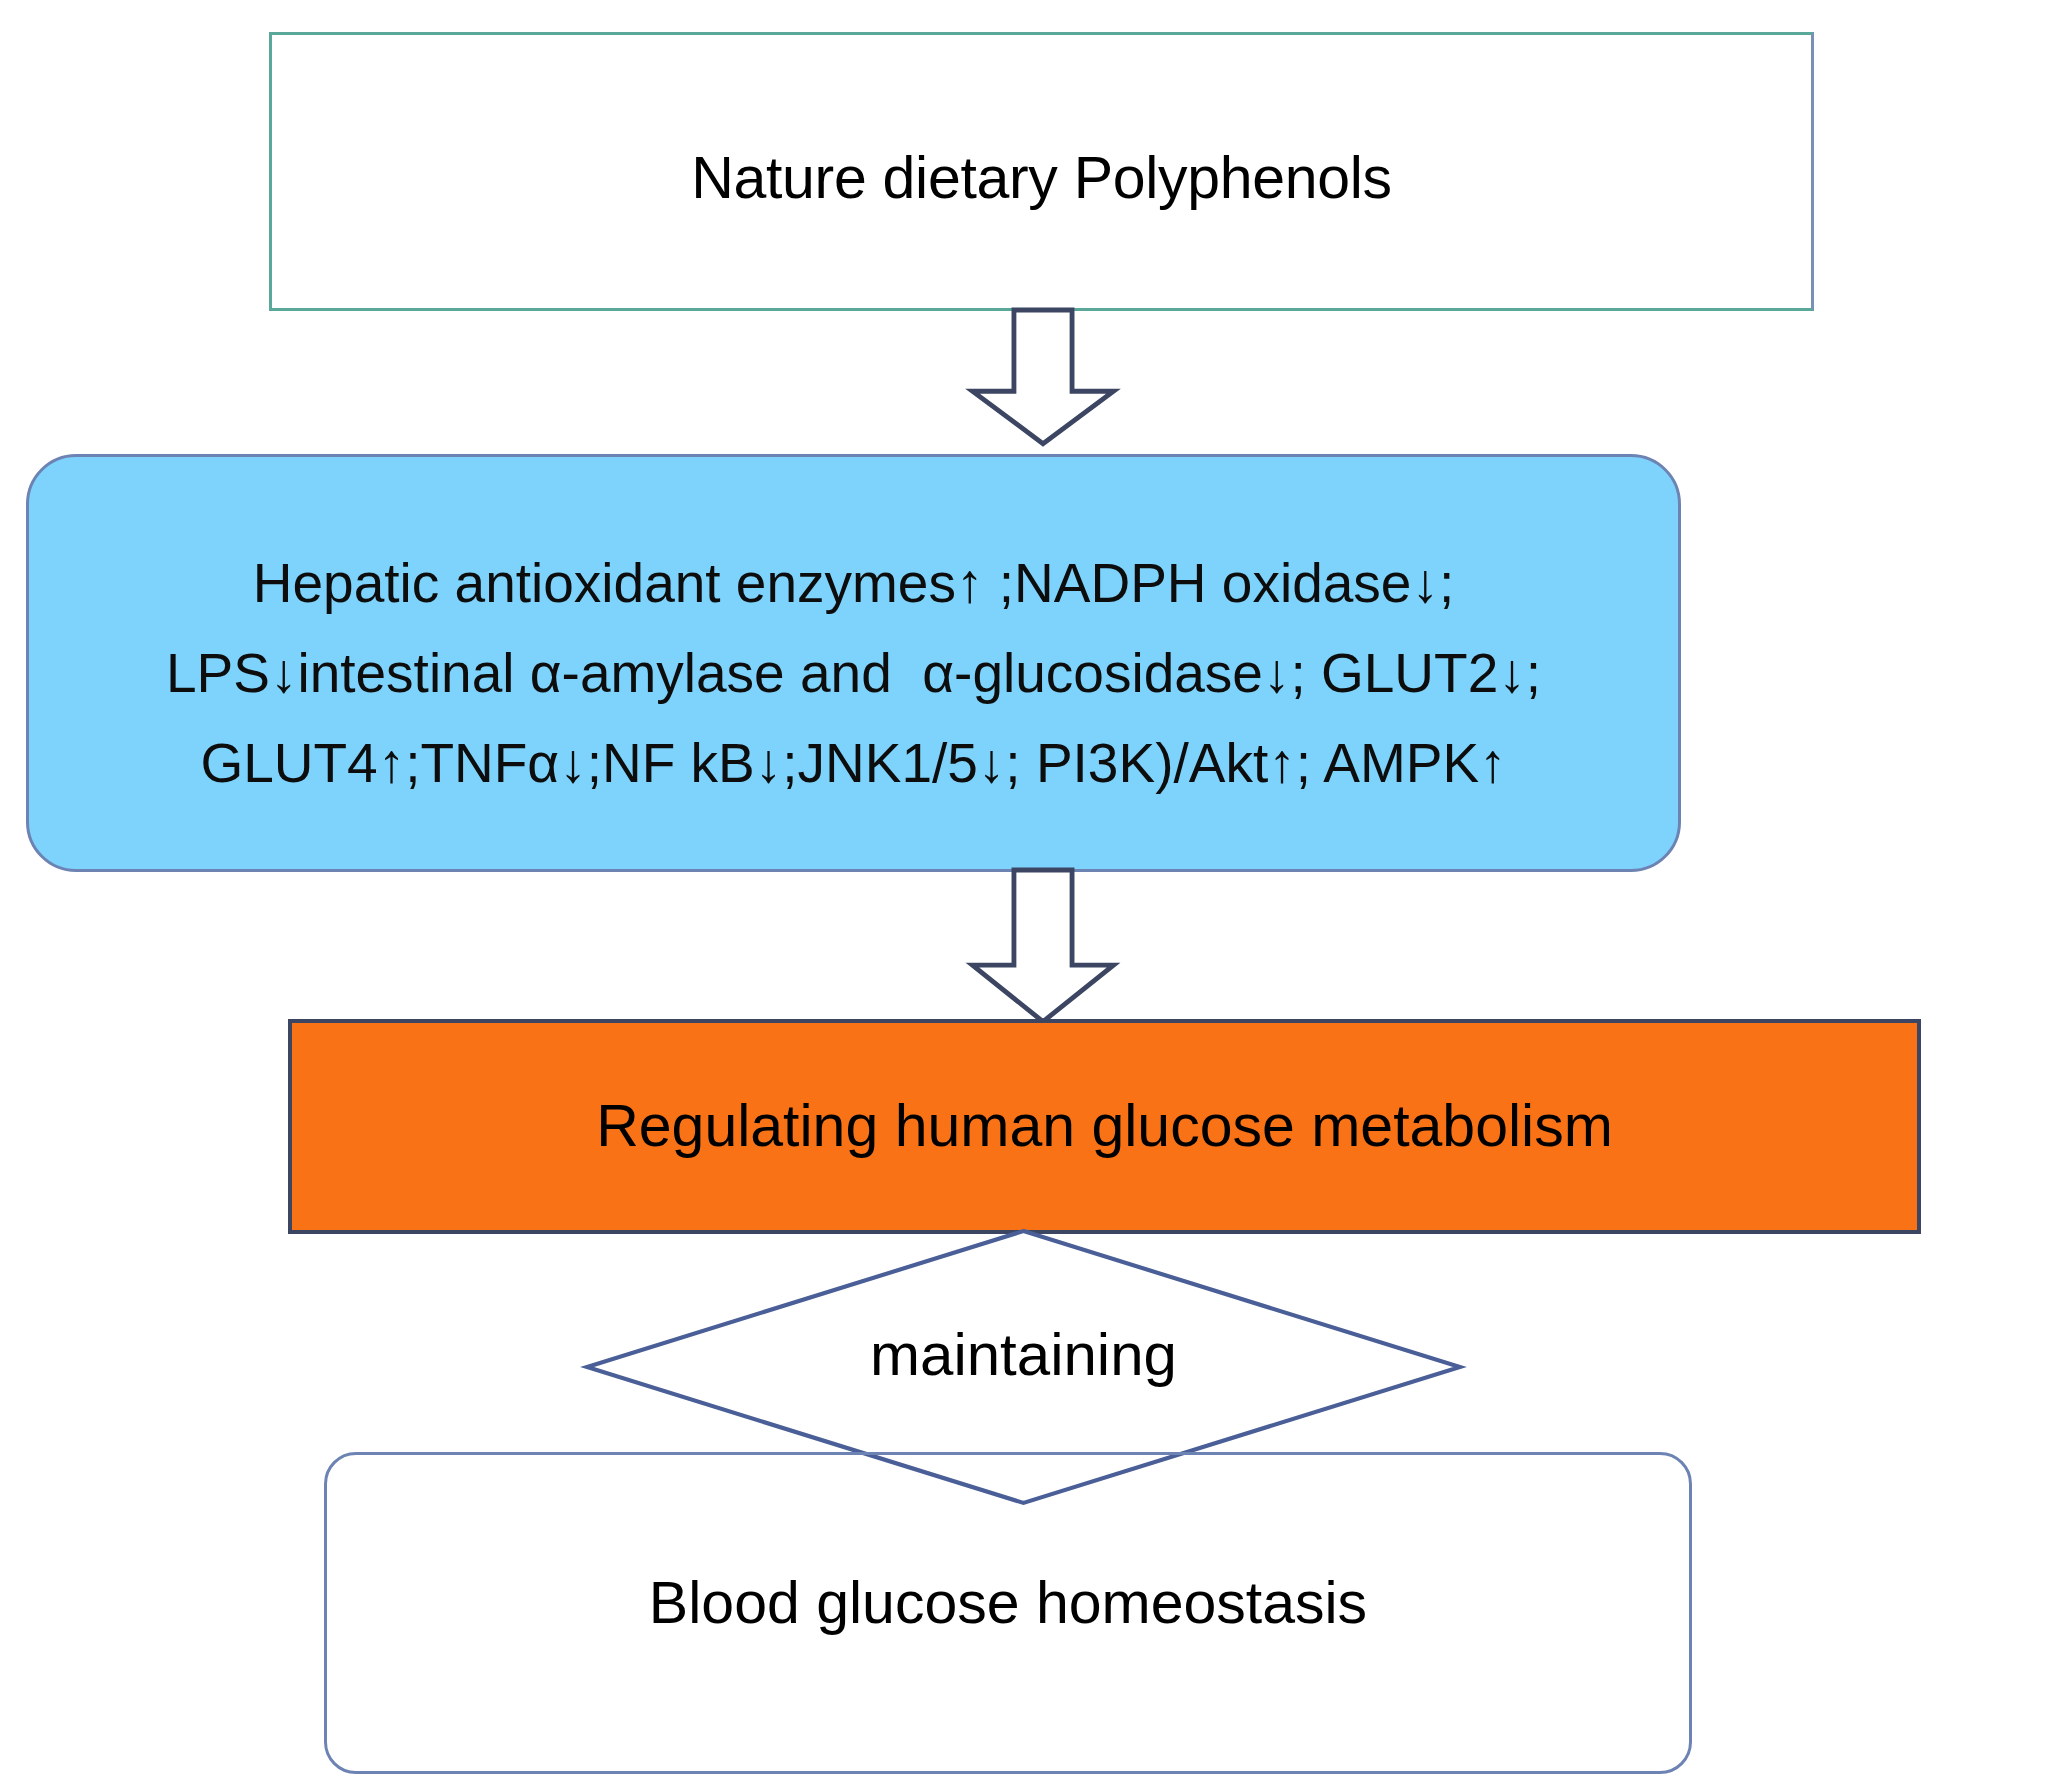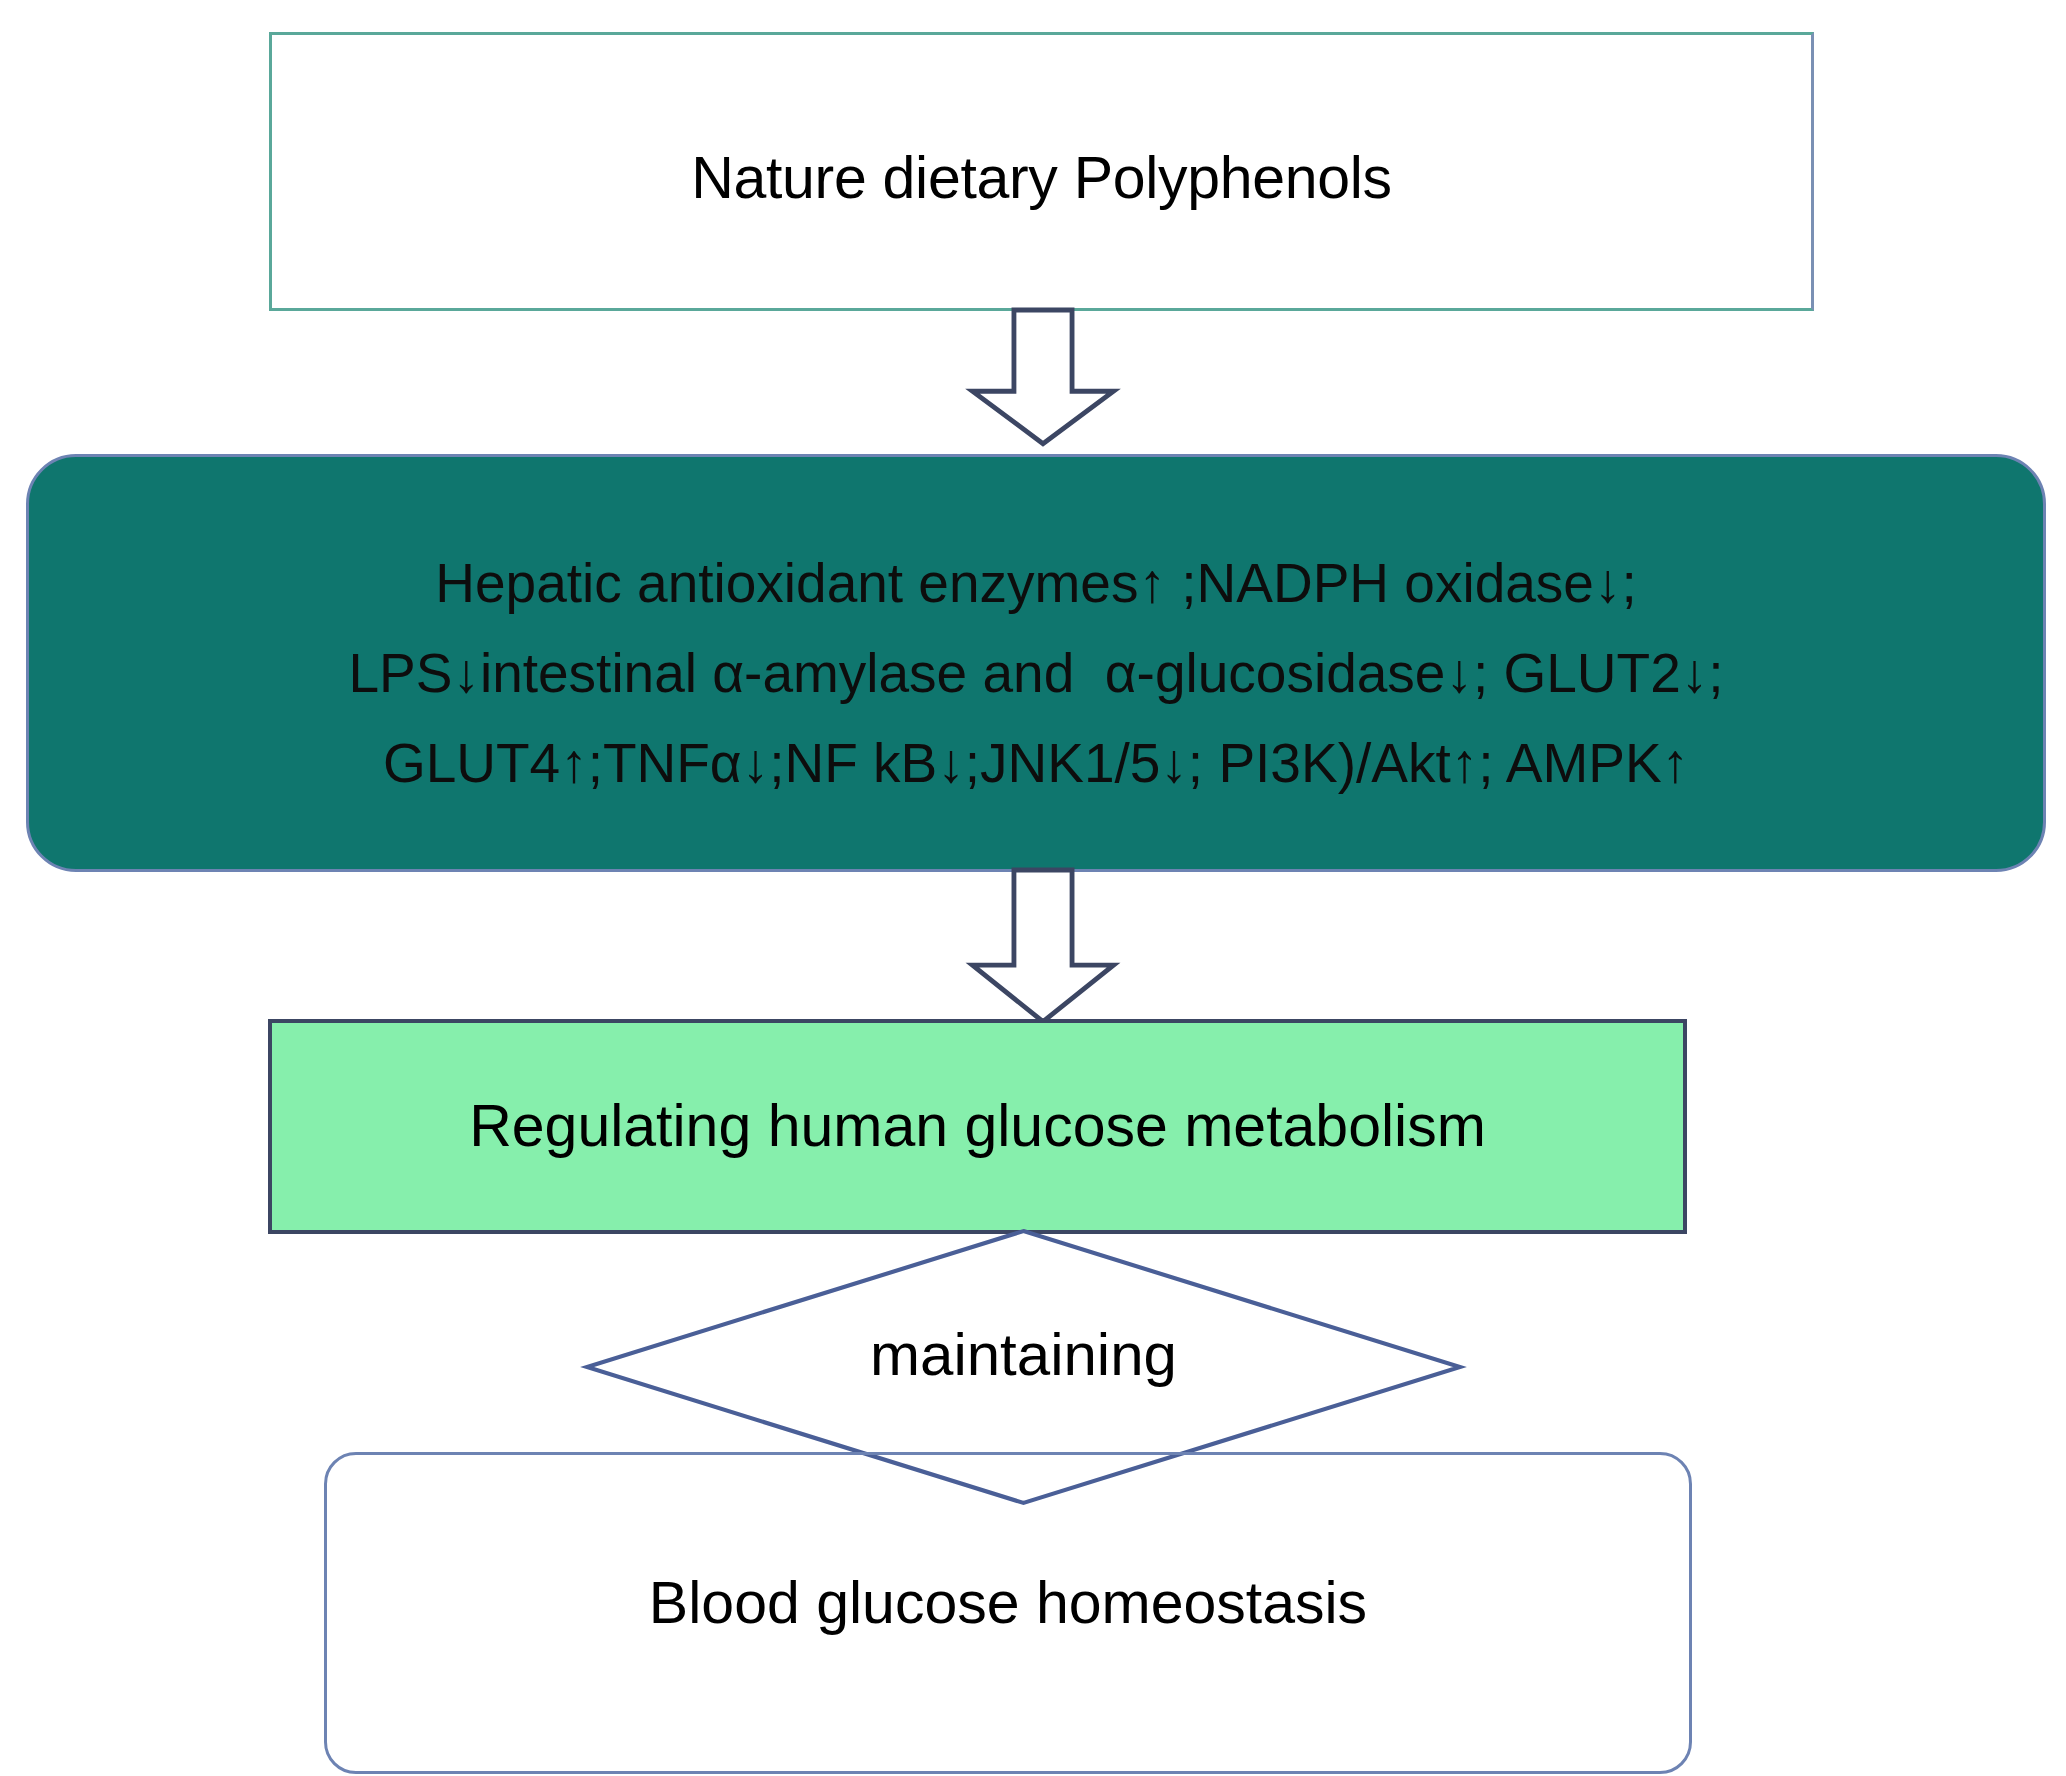--- a/index.html
+++ b/index.html
@@ -45,53 +45,53 @@
     top: 109px;
     font-size: 59px;
     letter-spacing: -0.3px;
   }
 
   
   #box-mechanisms {
     position: absolute;
     left: 26px;
     top: 454px;
-    width: 2020px;
+    width: 1655px;
     height: 418px;
     border: 3.4px solid #6d83b3;
     border-radius: 50px;
     box-sizing: border-box;
-    background: #0f766e;
+    background: #7dd3fc;
   }
   #box-mechanisms .lines {
     position: absolute;
     top: 81px;
     left: 0;
     right: 0;
     text-align: center;
   }
   #box-mechanisms .line {
     display: block;
     font-size: 55px;
     line-height: 90px;
     color: #0d0d0d;
     white-space: pre;
     font-family: "Liberation Sans", sans-serif;
   }
 
   
   #box-regulating {
     position: absolute;
-    left: 268px;
+    left: 288px;
     top: 1019px;
-    width: 1419px;
+    width: 1633px;
     height: 215px;
     border: 4.1px solid #3c4663;
     box-sizing: border-box;
-    background: #86efac;
+    background: #f97316;
   }
   #box-regulating .node-text {
     top: 69px;
     font-size: 59px;
   }
 
   
   #diamond-maintaining {
     position: absolute;
     left: 585px;

